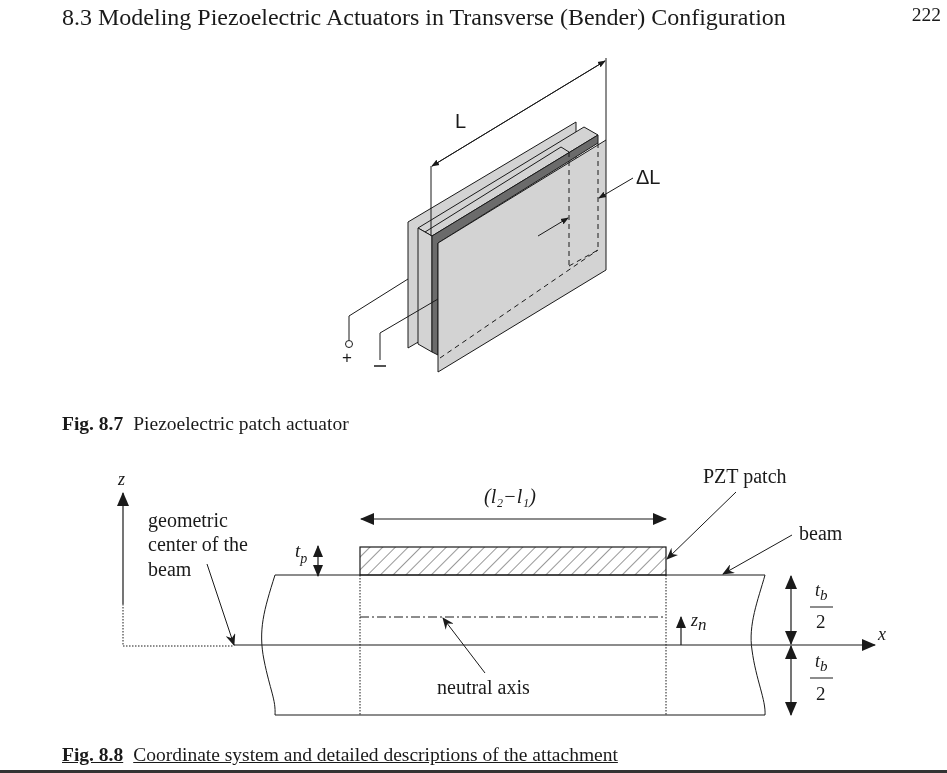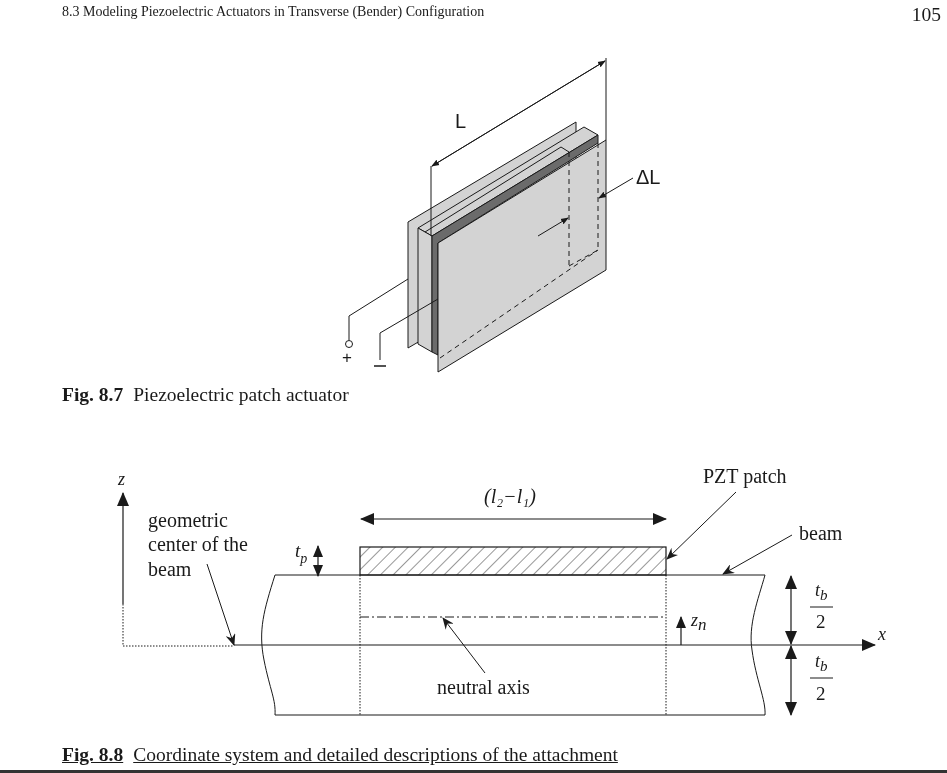--- a/index.html
+++ b/index.html
@@ -1,32 +1,32 @@
 <!DOCTYPE html>
 <html><head>
 <meta charset="utf-8">
 <style>
   html, body { margin: 0; padding: 0; background: #ffffff; }
   body { width: 947px; height: 773px; position: relative; overflow: hidden; font-family: "Liberation Serif", "DejaVu Serif", serif; color: #1a1a1a; }
-  .running-head { position: absolute; top: 4px; left: 62px; font-size: 14px; }
+  .running-head { position: absolute; top: 4px; left: 62px; font-size: 24px; }
   .page-number { position: absolute; top: 4px; right: 6px; font-size: 19.5px; }
   .caption { position: absolute; left: 62px; font-size: 19.5px; }
   .caption .fig-label { font-weight: bold; margin-right: 10px; }
-  #fig87-caption { top: 384px; }
+  #fig87-caption { top: 413px; }
   #fig88-caption { top: 744px; text-decoration: underline; }
   .bottom-rule { position: absolute; left: 0; right: 0; bottom: 0; height: 3px; background: #333; }
   svg { position: absolute; left: 0; top: 0; }
   .svg-text-serif { font-family: "Liberation Serif", "DejaVu Serif", serif; }
   .svg-text-sans { font-family: "Liberation Sans", "DejaVu Sans", sans-serif; }
 </style>
 </head>
 <body>
 
 <div class="running-head">8.3 Modeling Piezoelectric Actuators in Transverse (Bender) Configuration</div>
-<div class="page-number">105</div>
+<div class="page-number">222</div>
 
 <svg width="947" height="400" viewBox="0 0 947 400">
   <defs>
     <marker id="arrowSmall" markerWidth="8" markerHeight="8" refX="7" refY="4" orient="auto" markerUnits="userSpaceOnUse">
       <path d="M0,1 L8,4 L0,7 Z" fill="#1a1a1a"></path>
     </marker>
   </defs>
 
   <polygon points="408,222 576,122 576,250 408,348" fill="#d3d3d3" stroke="#1a1a1a" stroke-width="1"></polygon>
 

